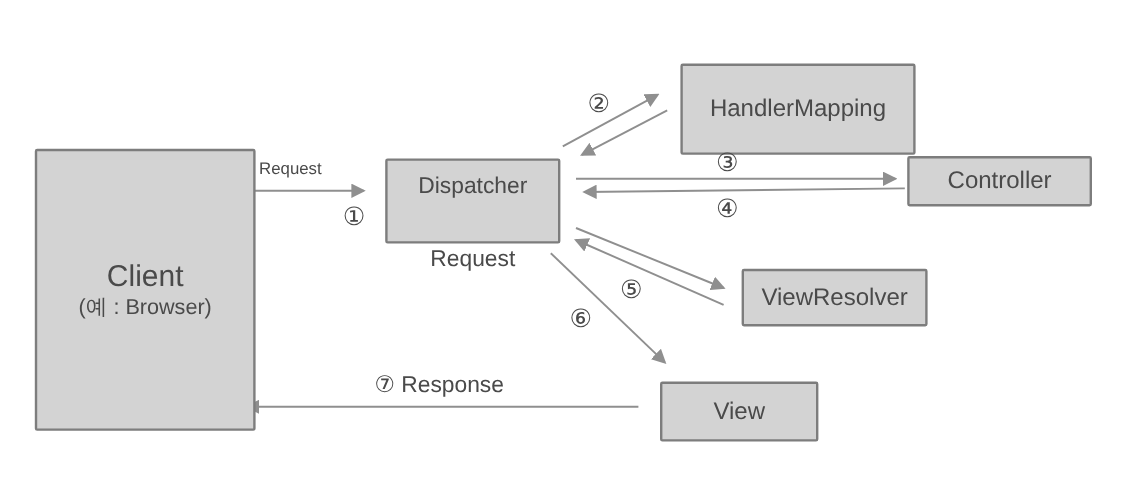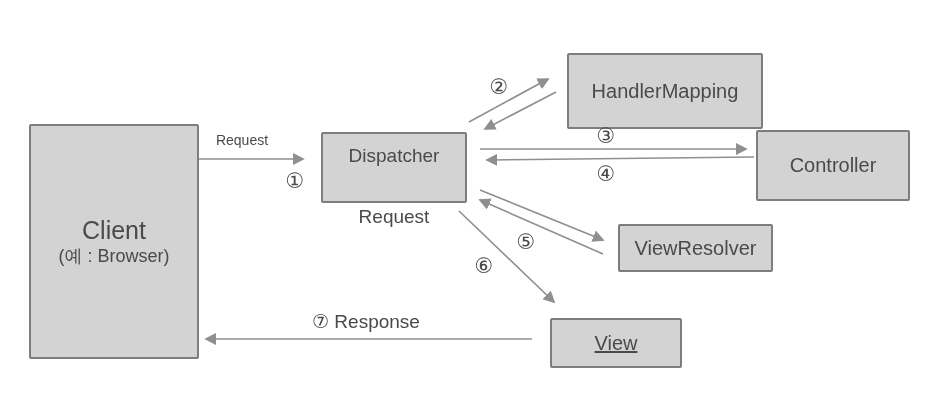--- a/index.html
+++ b/index.html
@@ -68,43 +68,43 @@
       <line x1="556" y1="92" x2="485" y2="129" marker-end="url(#arrowhead)"></line>
       <line x1="480" y1="149" x2="746" y2="149" marker-end="url(#arrowhead)"></line>
       <line x1="754" y1="157" x2="487" y2="160" marker-end="url(#arrowhead)"></line>
       <line x1="480" y1="190" x2="603" y2="240" marker-end="url(#arrowhead)"></line>
       <line x1="603" y1="254" x2="480" y2="200" marker-end="url(#arrowhead)"></line>
       <line x1="459" y1="211" x2="554" y2="302" marker-end="url(#arrowhead)"></line>
       <line x1="532" y1="339" x2="206" y2="339" marker-end="url(#arrowhead)"></line>
     </g>
   </svg>
 
-  <div class="box" style="left:29px; top:124px; width:170px; height:235px;">
+  <div class="box" style="left:29px; top:124px; width:184px; height:235px;">
     <div class="box-title-lg">Client</div>
     <div class="box-sub">(예 : Browser)</div>
   </div>
 
   <div class="box" style="left:321px; top:132px; width:146px; height:71px;">
     <div class="box-title-2line">Dispatcher</div>
     <div class="box-title-2line">Request</div>
   </div>
 
   <div class="box" style="left:567px; top:22px; width:196px; height:76px;margin-top:31px;">
     <div class="box-title">HandlerMapping</div>
   </div>
 
-  <div class="box" style="left:756px; top:130px; width:154px; height:71px;">
+  <div class="box" style="left:756px; top:130px; width:154px; height:42px;">
     <div class="box-title">Controller</div>
   </div>
 
   <div class="box" style="left:618px; top:224px; width:155px; height:48px;">
     <div class="box-title">ViewResolver</div>
   </div>
 
-  <div class="box" style="left:550px; top:318px; width:132px; height:50px;text-decoration:underline;">
+  <div class="box" style="left:550px; top:318px; width:132px; height:50px;">
     <div class="box-title">View</div>
   </div>
 
   <div class="flow-label" style="left:242px; top:140px;">Request</div>
   <div class="flow-label step-num" style="left:295px; top:181px;">①</div>
   <div class="flow-label step-num" style="left:499px; top:87px;">②</div>
   <div class="flow-label step-num" style="left:606px; top:136px;">③</div>
   <div class="flow-label step-num" style="left:606px; top:174px;">④</div>
   <div class="flow-label step-num" style="left:526px; top:242px;">⑤</div>
   <div class="flow-label step-num" style="left:484px; top:266px;">⑥</div>

